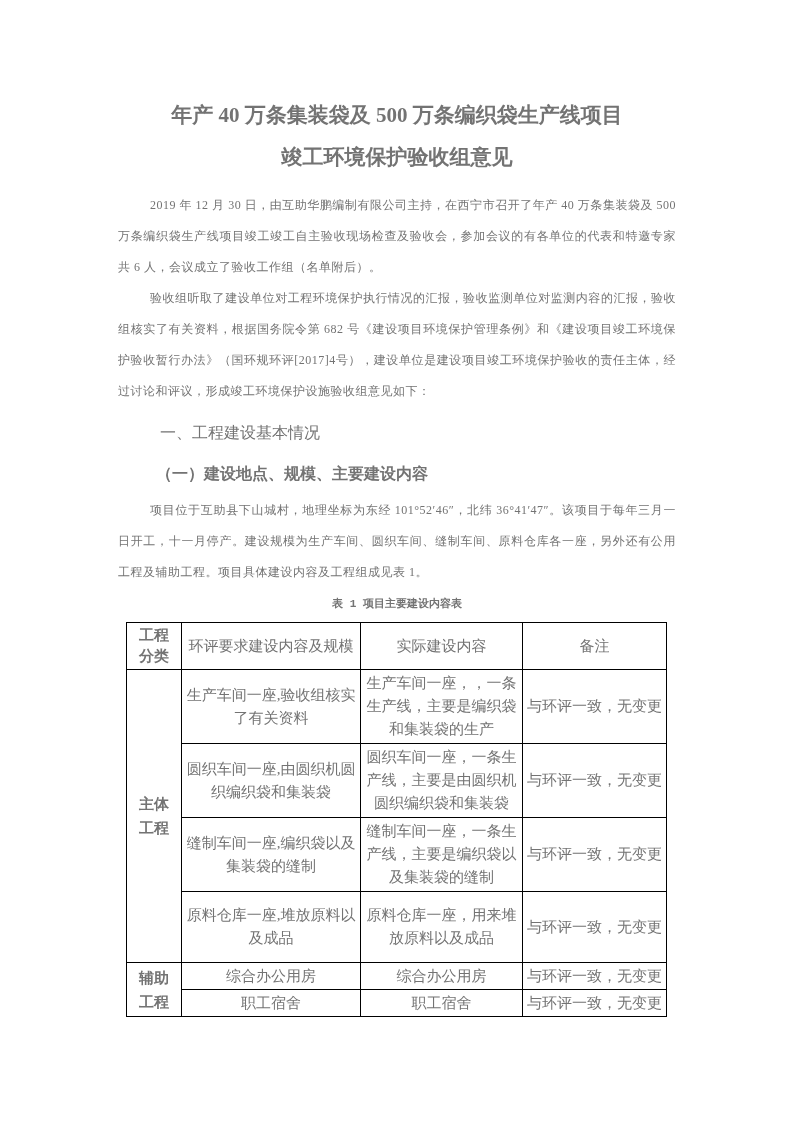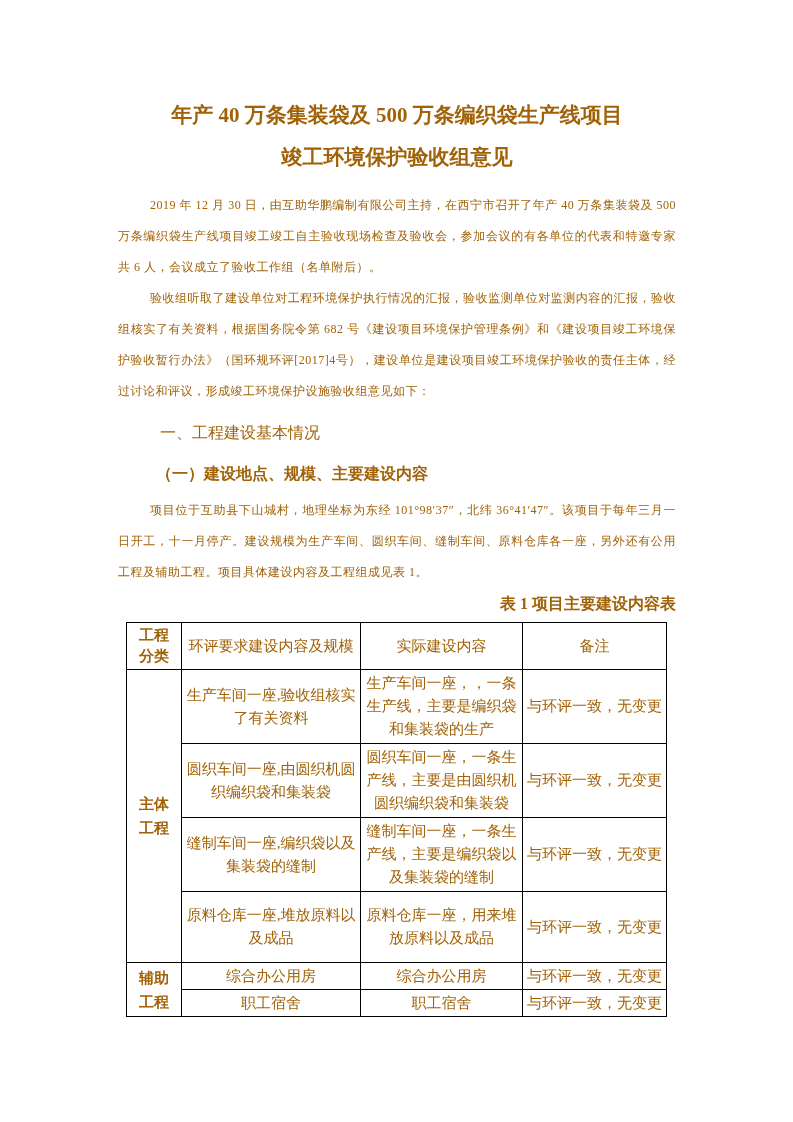--- a/index.html
+++ b/index.html
@@ -7,21 +7,21 @@
     padding: 0;
     background: #ffffff;
   }
   .page {
     position: relative;
     width: 730px;
     height: 1122px;
     background: #ffffff;
     overflow: hidden;
     font-family: "Liberation Serif", "DejaVu Serif", serif;
-    color: #a16207;
+    color: #737373;
   }
   .content {
     position: absolute;
     left: 118px;
     top: 94px;
     width: 558px;
   }
   .doc-title {
     text-align: center;
     font-weight: bold;
@@ -46,24 +46,25 @@
     text-indent: 32px;
   }
   .subsection-heading {
     margin: 6px;
     font-size: 16px;
     line-height: 31px;
     text-indent: 32px;
   }
   .table-caption {
     margin: 2px 0 4px 0;
-    text-align: right;
+    text-align: center;
     font-weight: bold;
-    font-size: 16px;
+    font-size: 11px;
     line-height: 28px;
+    font-family: Liberation Mono, monospace;
   }
   table.build-table {
     border-collapse: collapse;
     table-layout: fixed;
     width: 540px;
     margin-left: 8px;
   }
   table.build-table th,
   table.build-table td {
     border: 1px solid #000000;
@@ -97,21 +98,21 @@
     </div>
 
     <p class="body-para">2019 年 12 月 30 日，由互助华鹏编制有限公司主持，在西宁市召开了年产 40 万条集装袋及 500 万条编织袋生产线项目竣工竣工自主验收现场检查及验收会，参加会议的有各单位的代表和特邀专家共 6 人，会议成立了验收工作组（名单附后）。</p>
 
     <p class="body-para">验收组听取了建设单位对工程环境保护执行情况的汇报，验收监测单位对监测内容的汇报，验收组核实了有关资料，根据国务院令第 682 号《建设项目环境保护管理条例》和《建设项目竣工环境保护验收暂行办法》（国环规环评[2017]4号），建设单位是建设项目竣工环境保护验收的责任主体，经过讨论和评议，形成竣工环境保护设施验收组意见如下：</p>
 
     <h2 class="section-heading">一、工程建设基本情况</h2>
 
     <h3 class="subsection-heading">（一）建设地点、规模、主要建设内容</h3>
 
-    <p class="body-para">项目位于互助县下山城村，地理坐标为东经 101°98′37″，北纬 36°41′47″。该项目于每年三月一日开工，十一月停产。建设规模为生产车间、圆织车间、缝制车间、原料仓库各一座，另外还有公用工程及辅助工程。项目具体建设内容及工程组成见表 1。</p>
+    <p class="body-para">项目位于互助县下山城村，地理坐标为东经 101°52′46″，北纬 36°41′47″。该项目于每年三月一日开工，十一月停产。建设规模为生产车间、圆织车间、缝制车间、原料仓库各一座，另外还有公用工程及辅助工程。项目具体建设内容及工程组成见表 1。</p>
 
     <div class="table-caption">表 1 项目主要建设内容表</div>
 
     <table class="build-table">
       <colgroup>
         <col style="width:55px">
         <col style="width:179px">
         <col style="width:162px">
         <col style="width:144px">
       </colgroup>

